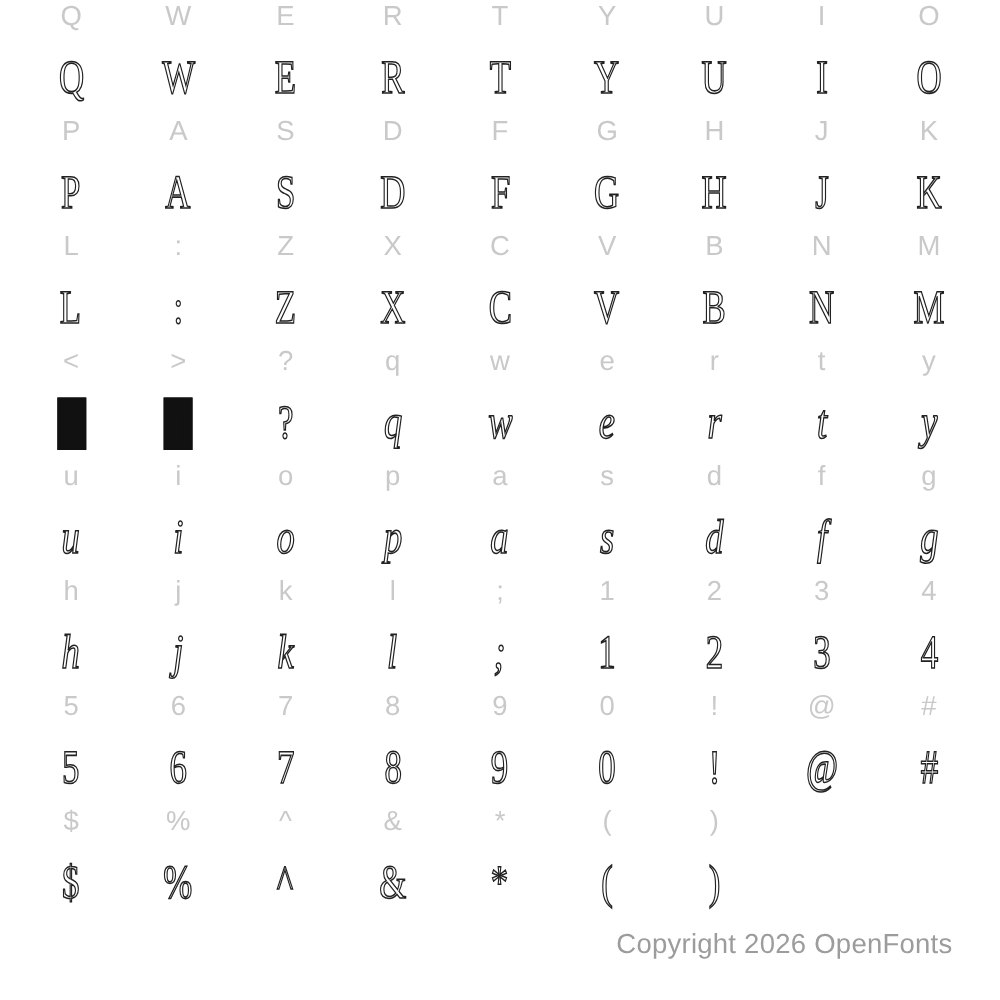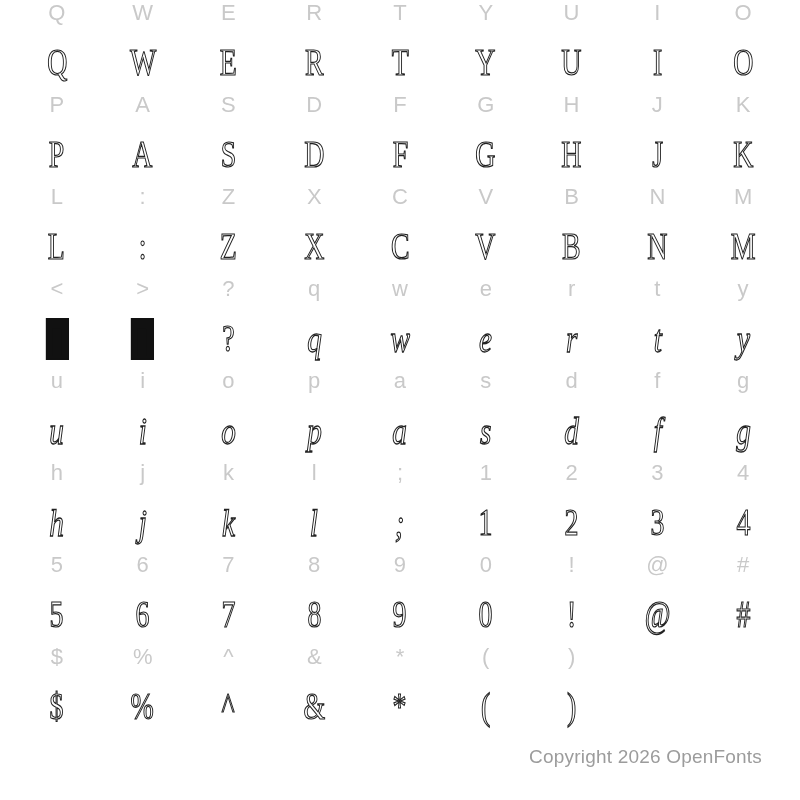--- a/index.html
+++ b/index.html
@@ -84,21 +84,21 @@
     background: #111;
     padding: 2px 6px;
     border: 1.5px solid #111;
     transform: scaleX(0.7) scaleY(1.05);
   }
   .footer {
     position: absolute;
     right: 38px;
     bottom: 32px;
     font-family: "Liberation Sans", sans-serif;
-    font-size: 19px;
+    font-size: 22px;
     color: #9c9c9c;
     letter-spacing: 0.2px;
     white-space: nowrap;
   }
 </style>
 </head>
 <body>
 
 <div id="sheet">
   <div class="grid" id="grid">

